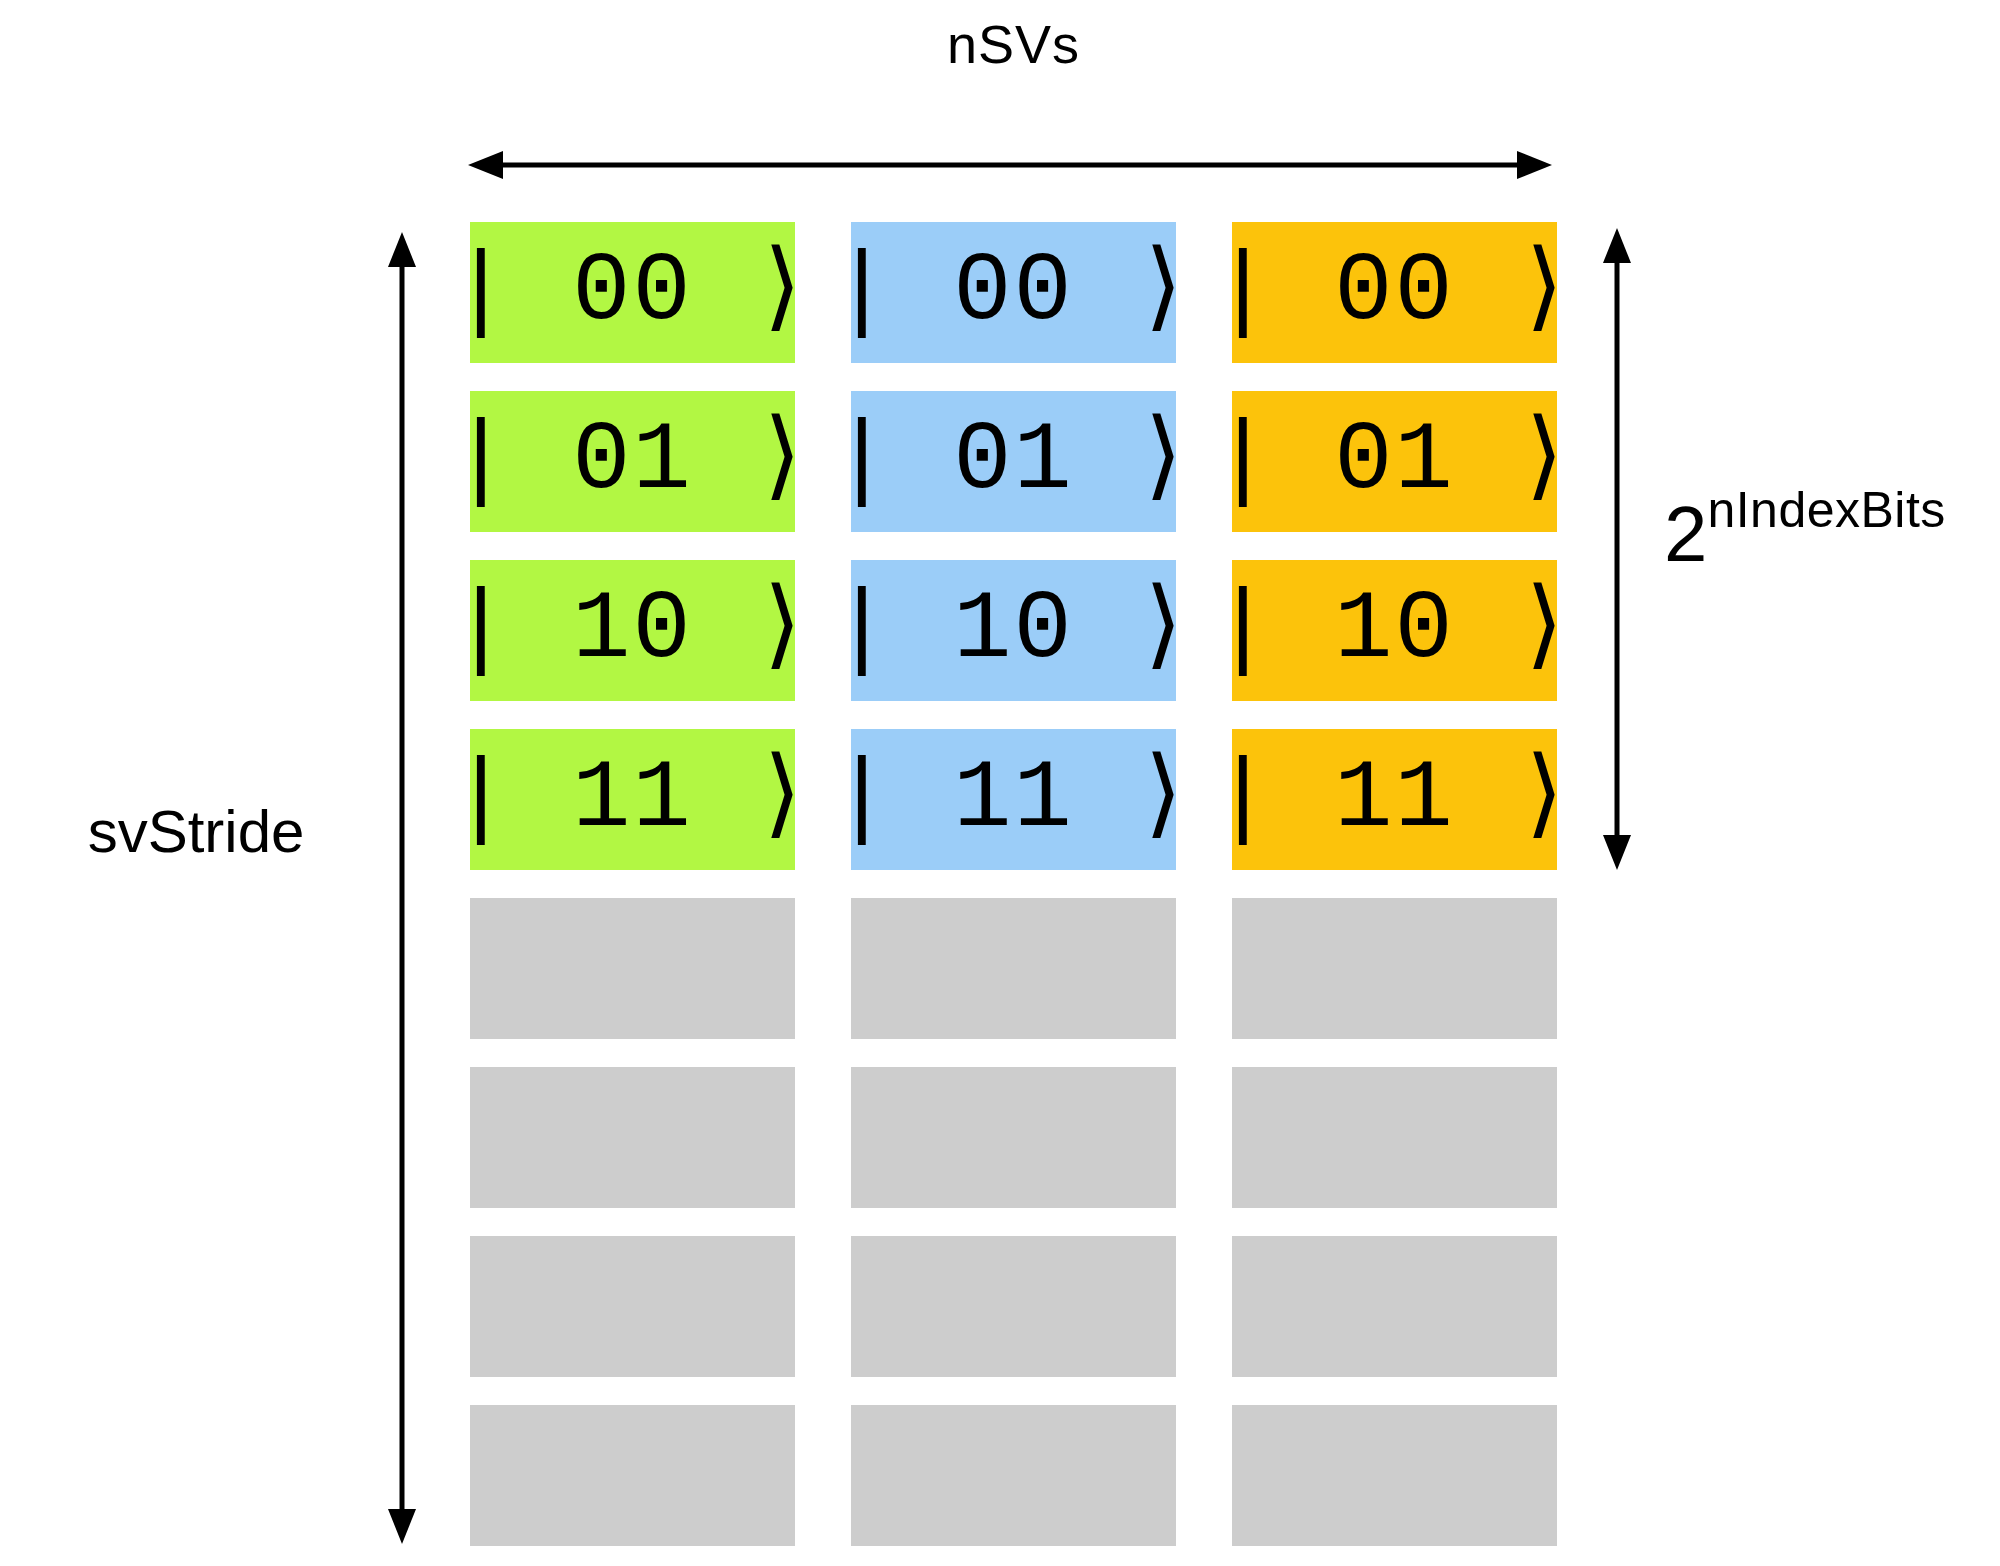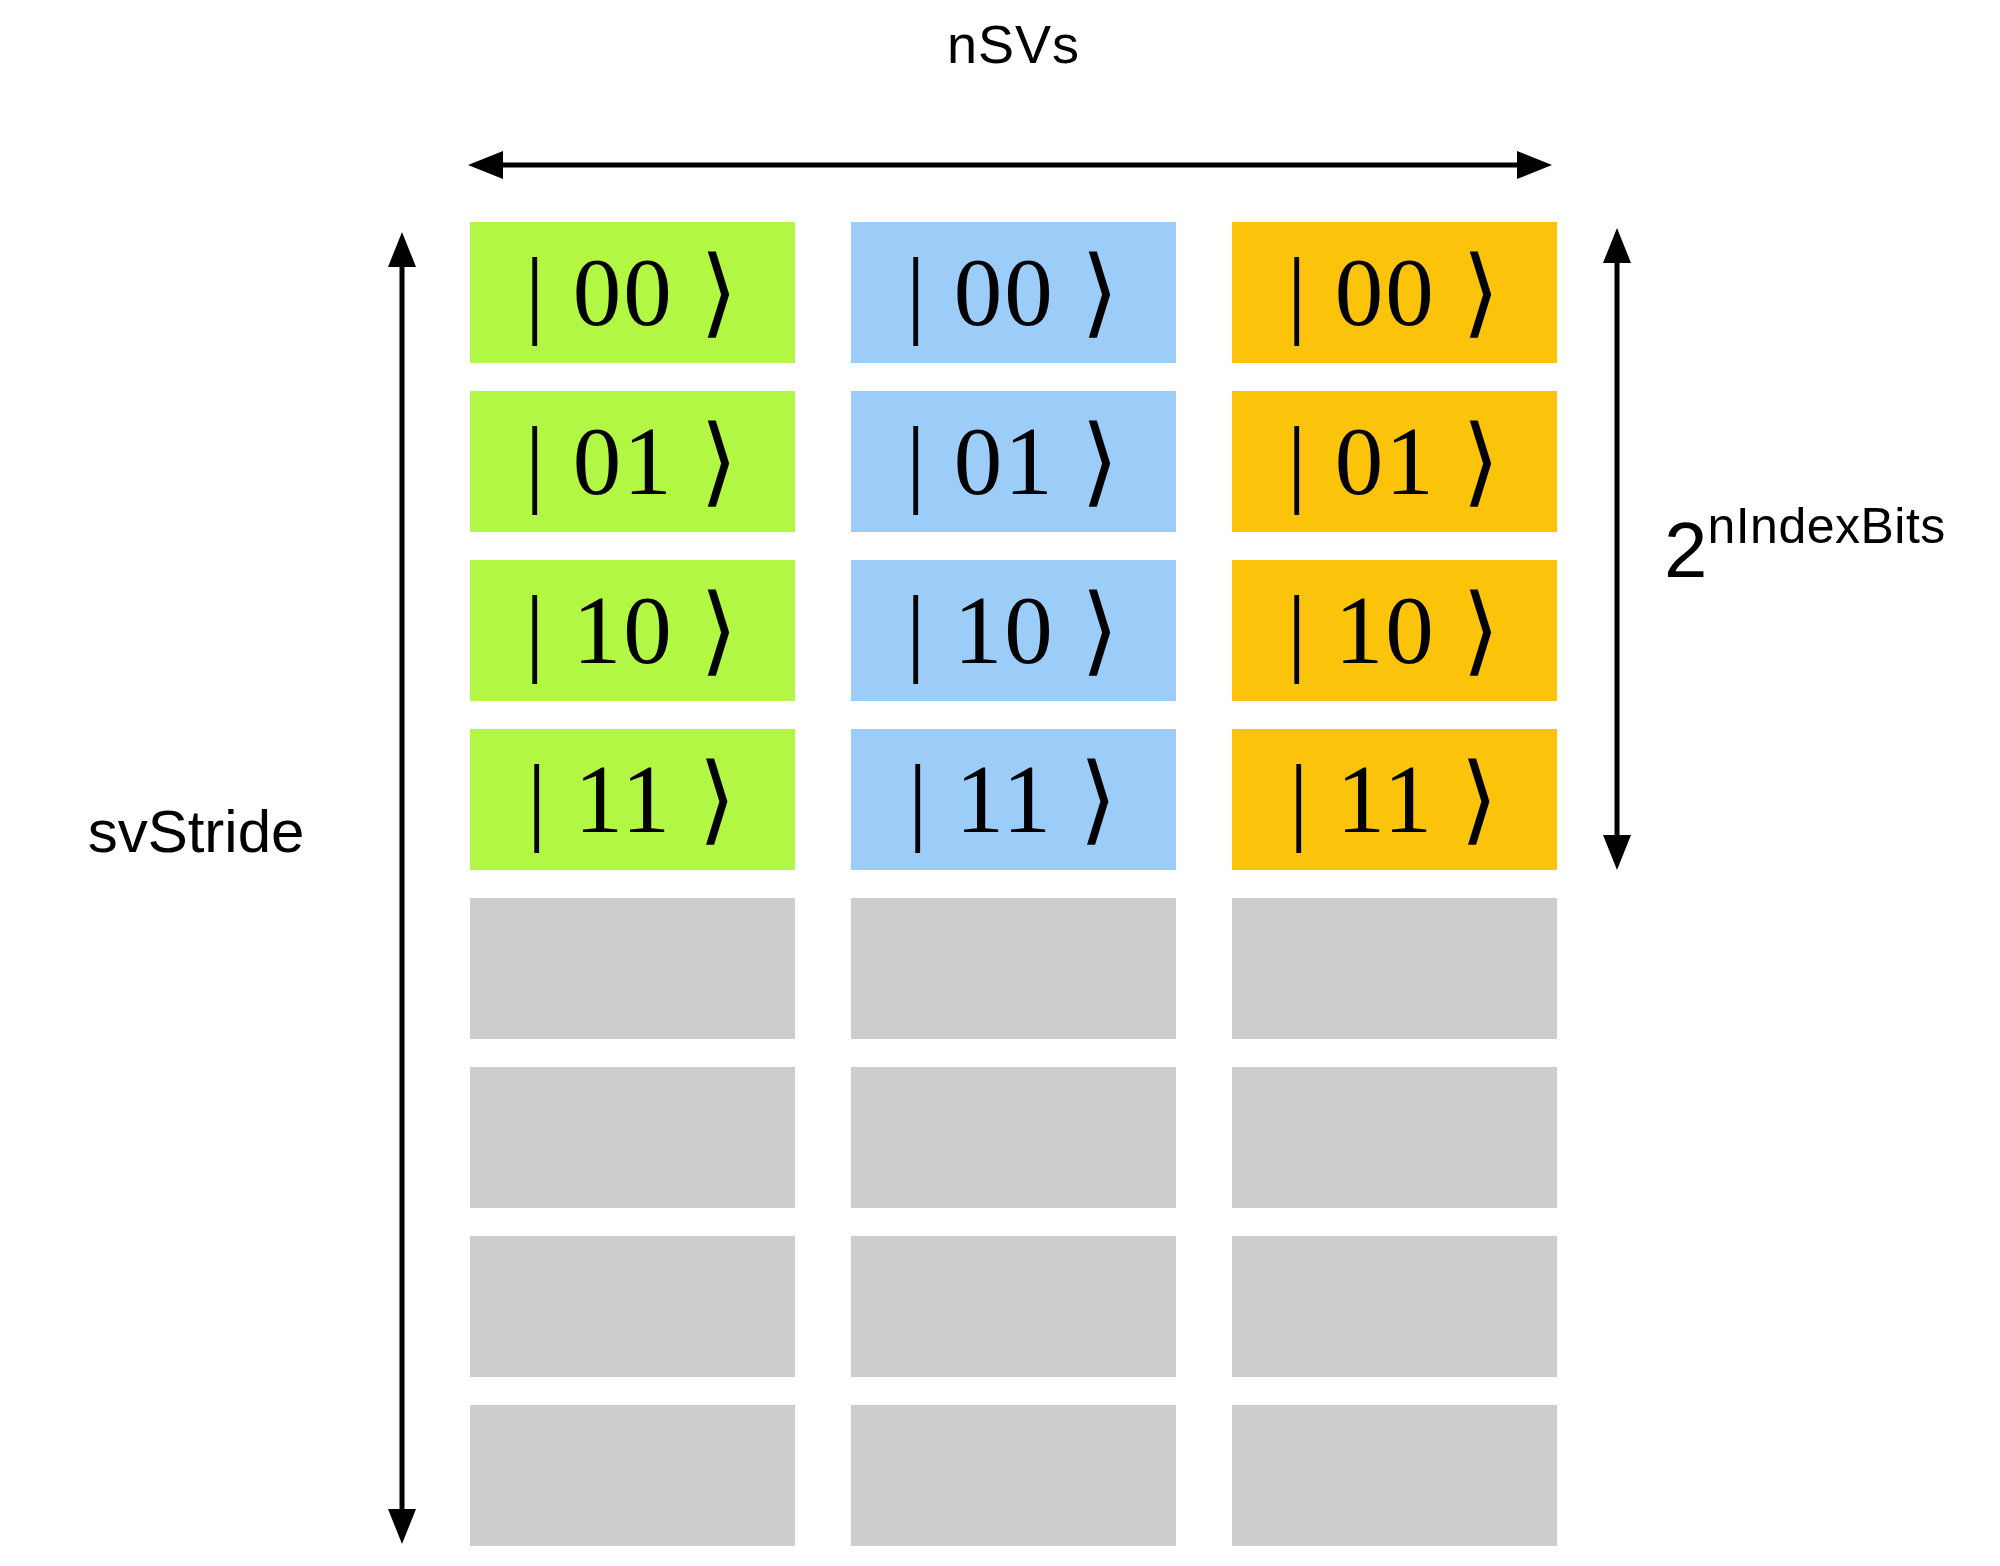--- a/index.html
+++ b/index.html
@@ -30,21 +30,21 @@
   }
   .svstride-label {
     position: absolute;
     left: 16px; top: 800px; width: 360px;
     text-align: center;
     font-size: 60px;
     line-height: 1.05;
   }
   .nindexbits-label {
     position: absolute;
-    left: 1664px; top: 500px;
+    left: 1664px; top: 484px;
     font-size: 78px;
     line-height: 1.05;
     white-space: nowrap;
     text-align: right;
   }
   .nindexbits-label .sup {
     font-size: 50px;
     vertical-align: 34px;
     letter-spacing: 0.5px;
   }
@@ -55,21 +55,21 @@
     display: grid;
     grid-template-columns: 325px 325px 325px;
     grid-auto-rows: 141px;
     column-gap: 56px;
     row-gap: 28px;
   }
   .cell {
     display: flex;
     align-items: center;
     justify-content: center;
-    font-family: Liberation Serif, serif;
+    font-family: Liberation Mono, monospace;
     font-size: 97px;
     line-height: 1;
     white-space: nowrap;
     letter-spacing: 2px;
     text-align: center;
   }
   .cell.green  { background: var(--green,  #b2f743); }
   .cell.blue   { background: var(--blue,   #9bcdf8); }
   .cell.orange { background: var(--orange, #fcc30b); }
   .cell.gray   { background: var(--gray,   #cdcdcd); }

